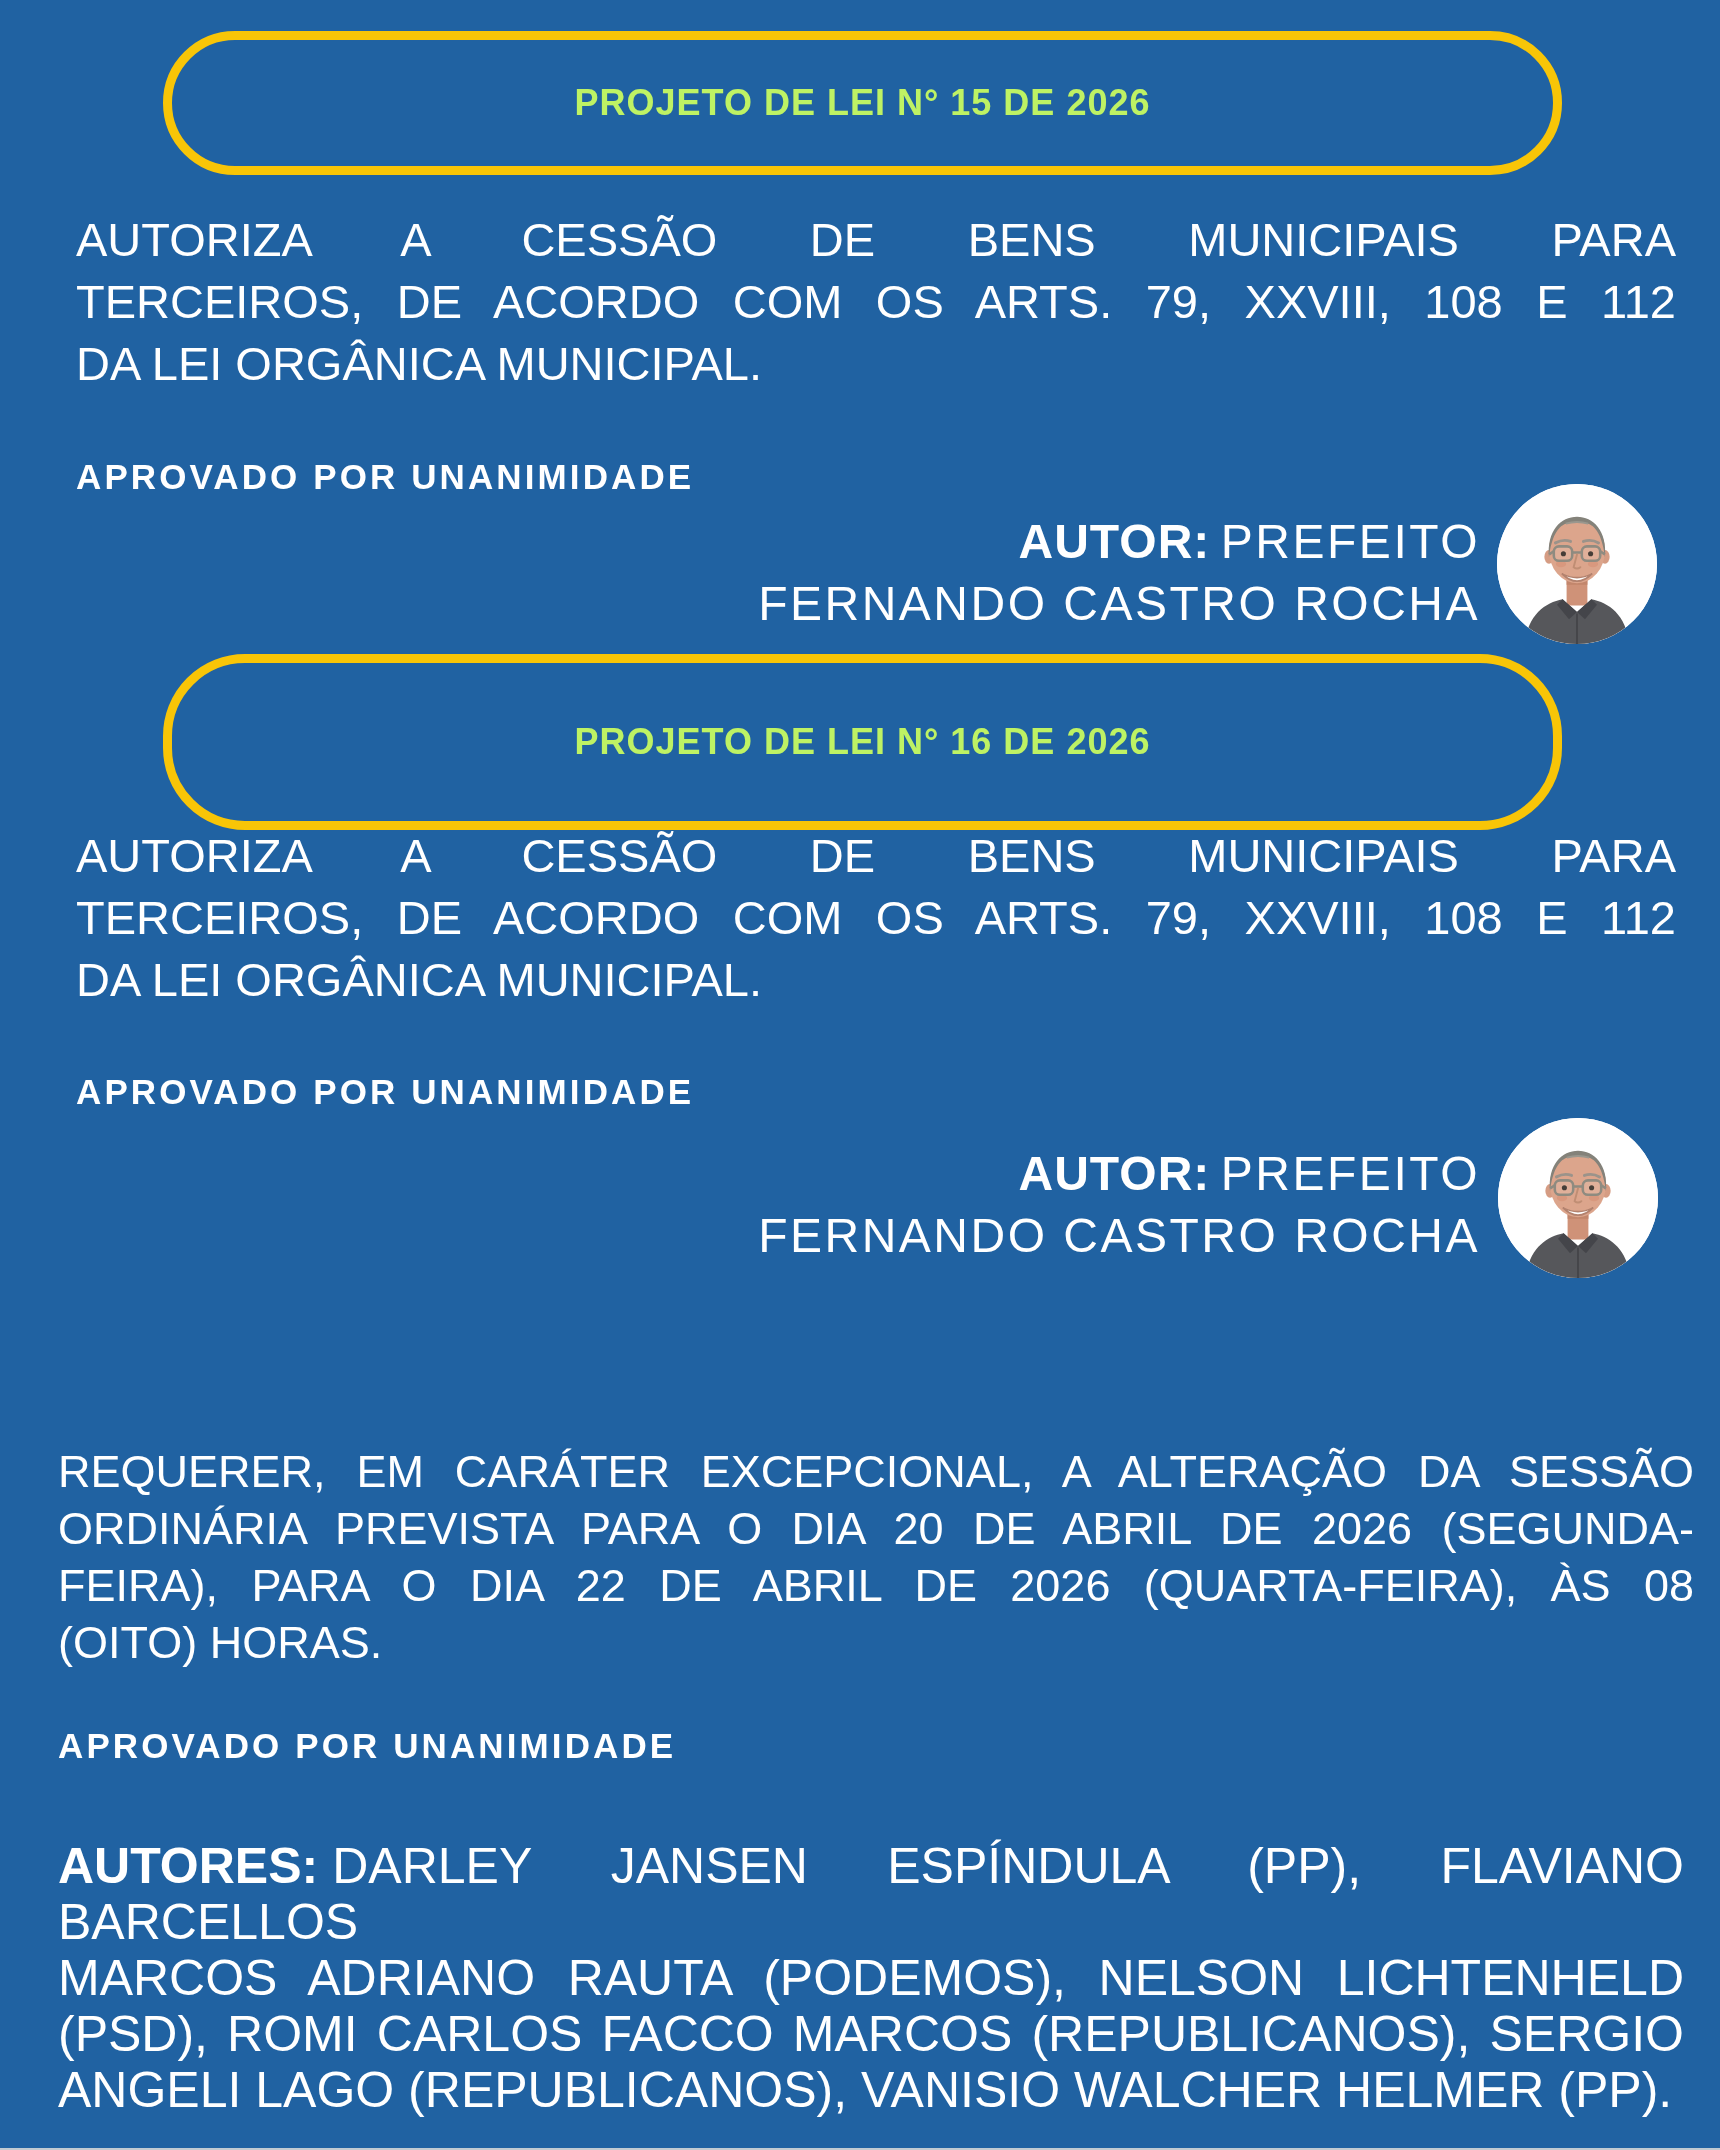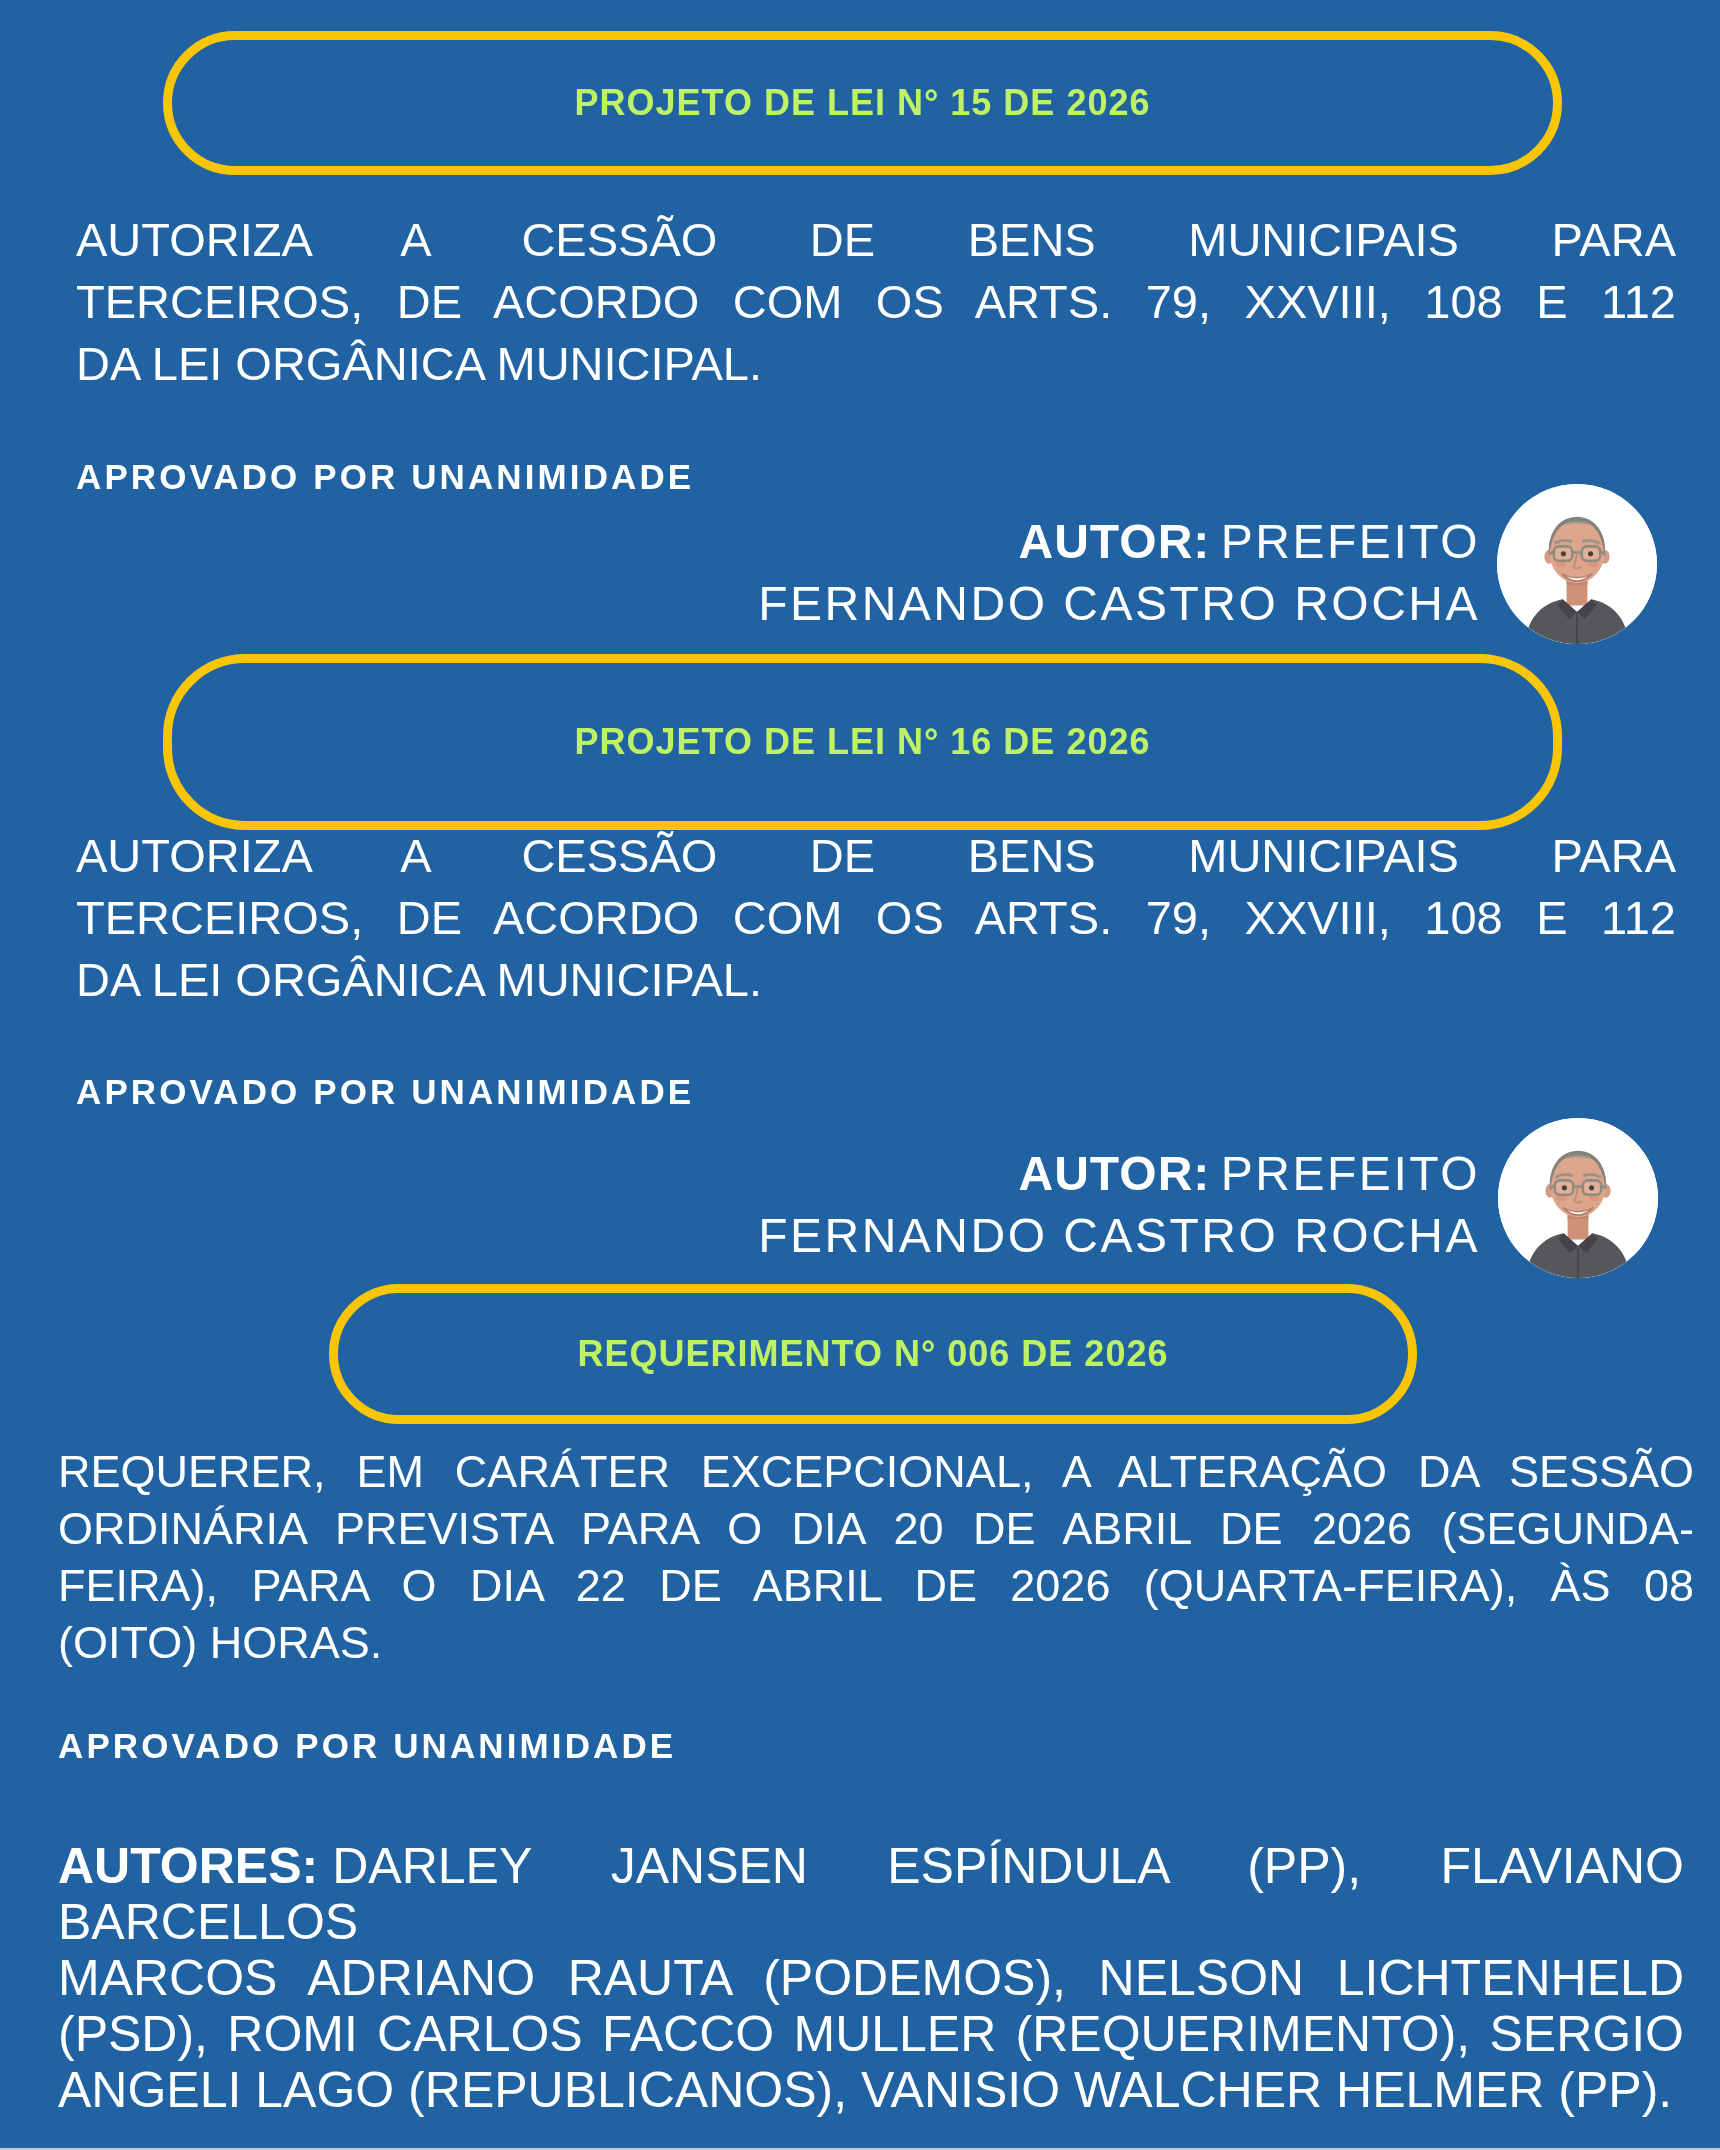--- a/index.html
+++ b/index.html
@@ -173,35 +173,32 @@
         <rect x="53" y="39" width="11.5" height="9" rx="3.2"></rect>
         <path d="M47,42.8 h6 M35.5,42 L32.6,44 M64.5,42 L67.4,44" fill="none"></path>
       </g>
       <circle cx="41.5" cy="43.6" r="1.6" fill="#463e38"></circle>
       <circle cx="58.5" cy="43.6" r="1.6" fill="#463e38"></circle>
       <path d="M50,44 q-1.6,6 -2.1,8 q2.1,1.6 4.2,0" stroke="#c08e74" stroke-width="1.2" fill="none" stroke-linecap="round"></path>
       <path d="M40.5,56 Q50,65.5 59.5,56 Q50,61 40.5,56 Z" fill="#ffffff" stroke="#b3826e" stroke-width="1"></path>
     </svg>
   </div>
 
-  <div class="pill pill3">
-    <span class="pill-title">REQUERIMENTO N° 006 DE 2026</span>
-  </div>
 
   <div class="para p3">
       <div class="tline">REQUERER, EM CARÁTER EXCEPCIONAL, A ALTERAÇÃO DA SESSÃO</div>
       <div class="tline">ORDINÁRIA PREVISTA PARA O DIA 20 DE ABRIL DE 2026 (SEGUNDA-</div>
       <div class="tline">FEIRA), PARA O DIA 22 DE ABRIL DE 2026 (QUARTA-FEIRA), ÀS 08</div>
       <div class="tline last">(OITO) HORAS.</div>
     </div>
 
   <div class="status s3">APROVADO POR UNANIMIDADE</div>
 
   <div class="para authors">
       <div class="tline"><strong>AUTORES:</strong>DARLEY JANSEN ESPÍNDULA (PP), FLAVIANO BARCELLOS</div>
       <div class="tline">MARCOS ADRIANO RAUTA (PODEMOS), NELSON LICHTENHELD</div>
-      <div class="tline">(PSD), ROMI CARLOS FACCO MULLER (REQUERIMENTO), SERGIO</div>
+      <div class="tline">(PSD), ROMI CARLOS FACCO MARCOS (REPUBLICANOS), SERGIO</div>
       <div class="tline last">ANGELI LAGO (REPUBLICANOS), VANISIO WALCHER HELMER (PP).</div>
     </div>
 
   <div class="bottom-strip"></div>
 </div>
 
 
 </body></html>

